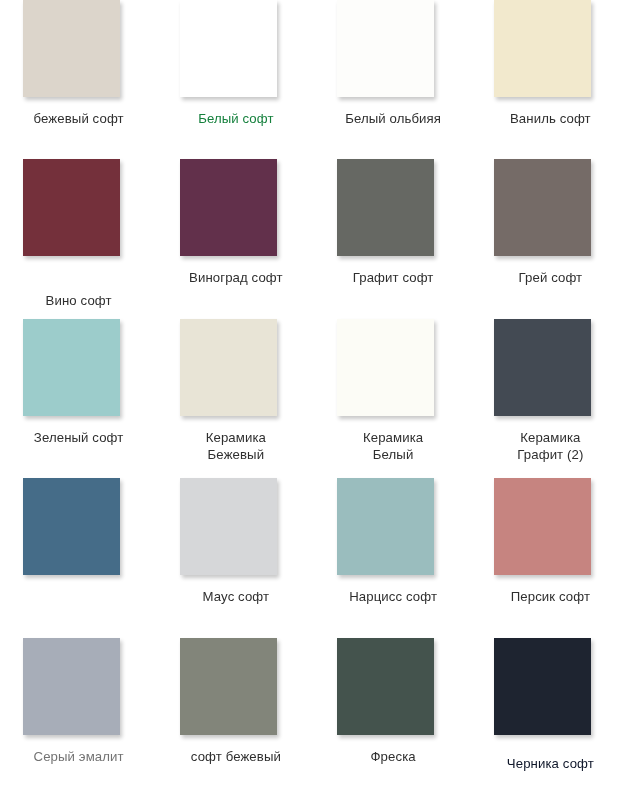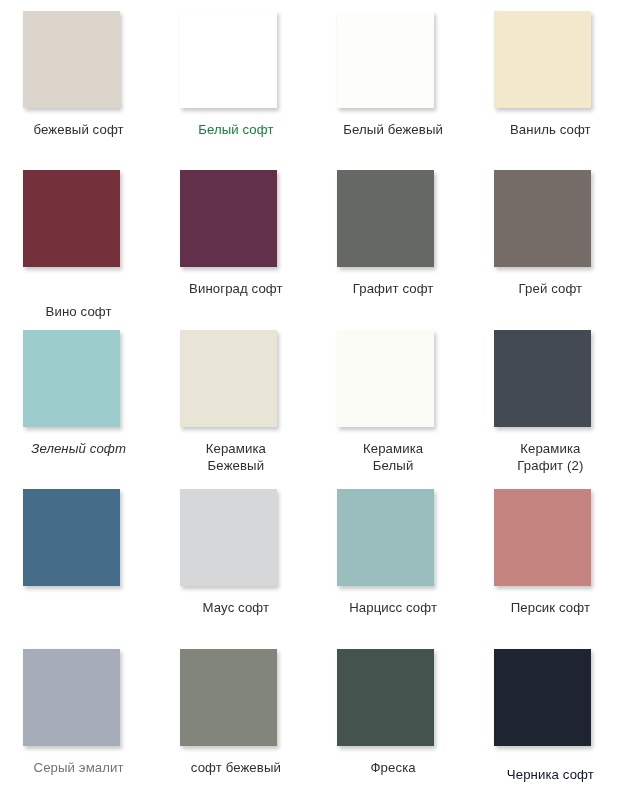--- a/index.html
+++ b/index.html
@@ -21,21 +21,21 @@
     width: 629px;
     height: 797px;
     box-sizing: border-box;
   }
 
   .swatch-cell {
     position: relative;
     display: flex;
     flex-direction: column;
     align-items: center;
-    padding-top: 11px;
+    padding-top: 0;
     box-sizing: border-box;
   }
 
   .swatch-chip-wrap {
     width: 112px;
     display: flex;
     justify-content: flex-start;
   }
 
   .swatch-chip {
@@ -68,21 +68,21 @@
     <div class="swatch-cell">
       <div class="swatch-chip-wrap">
         <div class="swatch-chip" style="background: rgb(255, 255, 255);"></div>
       </div>
       <div class="swatch-label" style="color: #15803d;">Белый софт</div>
     </div>
     <div class="swatch-cell">
       <div class="swatch-chip-wrap">
         <div class="swatch-chip" style="background: rgb(253, 253, 251);"></div>
       </div>
-      <div class="swatch-label" style="color: rgb(47, 47, 47);">Белый бежевый</div>
+      <div class="swatch-label" style="color: rgb(47, 47, 47);">Белый ольбияя</div>
     </div>
     <div class="swatch-cell">
       <div class="swatch-chip-wrap">
         <div class="swatch-chip" style="background: rgb(242, 233, 205);"></div>
       </div>
       <div class="swatch-label" style="color: rgb(47, 47, 47);">Ваниль софт</div>
     </div>
     <div class="swatch-cell">
       <div class="swatch-chip-wrap">
         <div class="swatch-chip" style="background: rgb(116, 48, 59);"></div>
@@ -104,21 +104,21 @@
     <div class="swatch-cell">
       <div class="swatch-chip-wrap">
         <div class="swatch-chip" style="background: rgb(117, 107, 103);"></div>
       </div>
       <div class="swatch-label" style="color: rgb(47, 47, 47);">Грей софт</div>
     </div>
     <div class="swatch-cell">
       <div class="swatch-chip-wrap">
         <div class="swatch-chip" style="background: rgb(156, 204, 203);"></div>
       </div>
-      <div class="swatch-label" style="color: rgb(47, 47, 47); font-style: italic;">Зеленый софт</div>
+      <div class="swatch-label" style="color: rgb(47, 47, 47);">Зеленый софт</div>
     </div>
     <div class="swatch-cell">
       <div class="swatch-chip-wrap">
         <div class="swatch-chip" style="background: rgb(232, 228, 214);"></div>
       </div>
       <div class="swatch-label" style="color: rgb(47, 47, 47);">Керамика
 Бежевый</div>
     </div>
     <div class="swatch-cell">
       <div class="swatch-chip-wrap">

